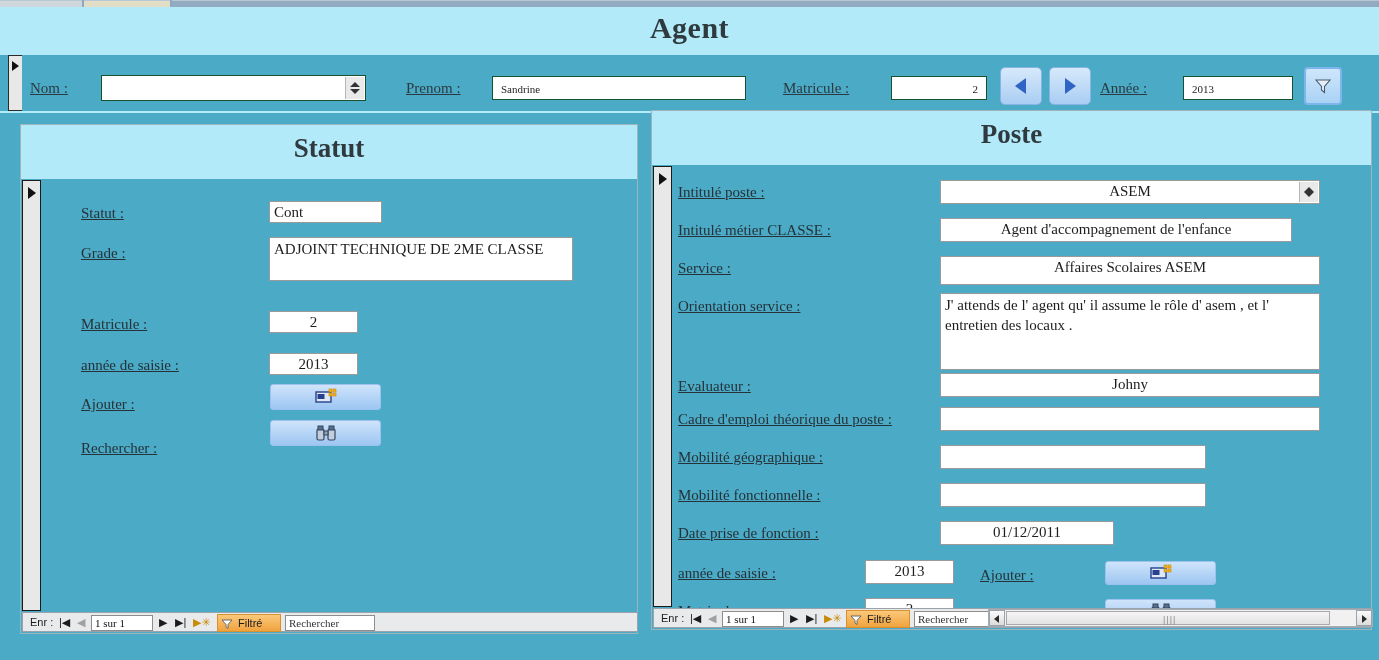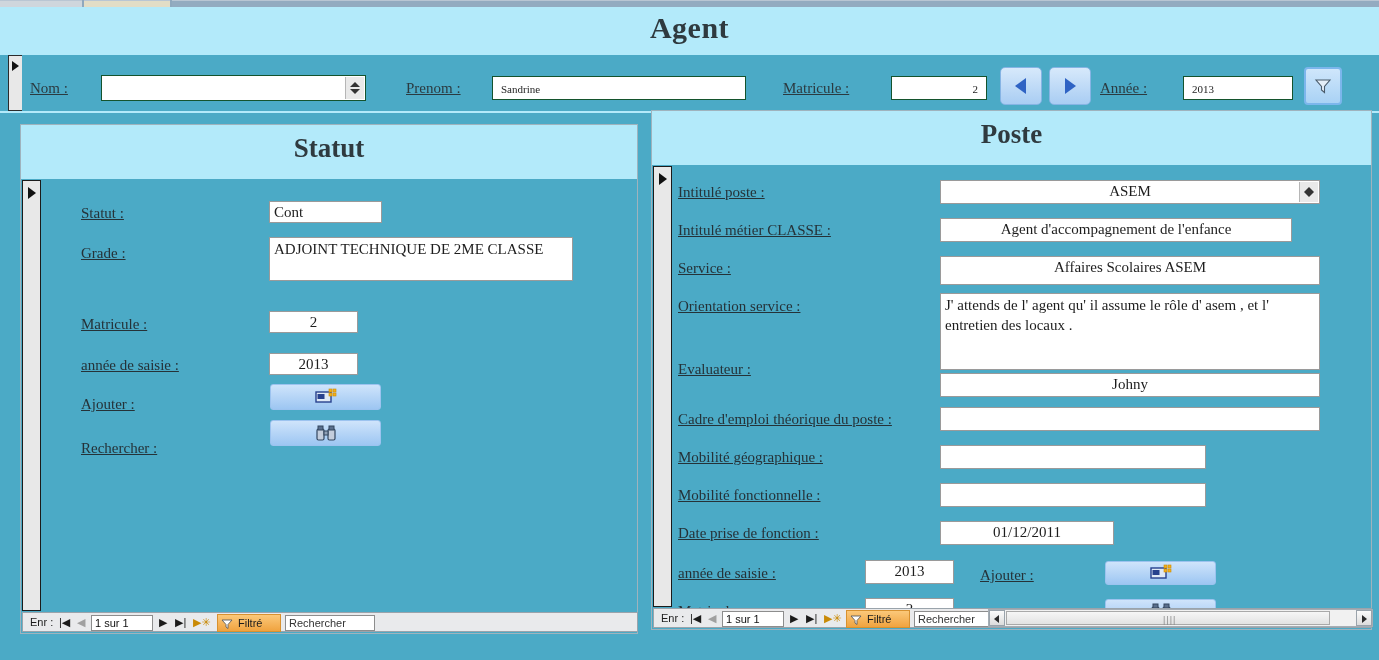--- a/index.html
+++ b/index.html
@@ -108,21 +108,21 @@
   .statusbar{
     position:absolute;height:20px;background:#e9eaec;
     border:1px solid #9aa3ab;box-sizing:border-box;
     font-family:"Liberation Sans", sans-serif;font-size:11px;color:#1c1c1c;
   }
   .sb-txt{position:absolute;top:3px;white-space:nowrap;}
   .sb-btn{position:absolute;top:2px;width:14px;height:15px;}
   .sb-box{
     position:absolute;top:2px;height:16px;background:#fff;border:1px solid #8d8d8d;
     box-sizing:border-box;font-size:11px;padding:1px 3px;color:#101010;
-    font-family:Liberation Sans, sans-serif;line-height:13px;
+    font-family:Liberation Serif, serif;line-height:13px;
   }
   .filtered{
     position:absolute;top:1px;height:18px;
     background:linear-gradient(#fbc87a,#f0a33f);border:1px solid #d8912f;box-sizing:border-box;
     font-size:11px;color:#1c1c1c;padding:2px 4px 0 20px;font-family:"Liberation Sans",sans-serif;
   }
   .filtered .fic{position:absolute;left:3px;top:3px;}
   .hscroll{
     position:absolute;height:18px;background:#f1f1f1;border:1px solid #a5adb4;box-sizing:border-box;
   }
@@ -267,21 +267,21 @@
 
     <div class="f-label" style="left:26px;top:111px;">Intitulé métier CLASSE :</div>
     <div class="f-box c" style="left:288px;top:107px;width:352px;height:24px;">Agent d'accompagnement de l'enfance</div>
 
     <div class="f-label" style="left:26px;top:149px;">Service :</div>
     <div class="f-box c" style="left:288px;top:145px;width:380px;height:29px;">Affaires Scolaires ASEM</div>
 
     <div class="f-label" style="left:26px;top:187px;">Orientation service :</div>
     <div class="f-box l" style="left:288px;top:182px;width:380px;height:77px;line-height:20px;">J' attends de l' agent qu' il assume le rôle d' asem , et l' entretien des locaux .</div>
 
-    <div class="f-label" style="left:26px;top:250px;text-decoration:underline;">Evaluateur :</div>
+    <div class="f-label" style="left:26px;top:267px;text-decoration:underline;">Evaluateur :</div>
     <div class="f-box c" style="left:288px;top:262px;width:380px;height:24px;">Johny</div>
 
     <div class="f-label" style="left:26px;top:300px;">Cadre d'emploi théorique du poste :</div>
     <div class="f-box c" style="left:288px;top:296px;width:380px;height:24px;"></div>
 
     <div class="f-label" style="left:26px;top:338px;">Mobilité géographique :</div>
     <div class="f-box c" style="left:288px;top:334px;width:266px;height:24px;"></div>
 
     <div class="f-label" style="left:26px;top:376px;">Mobilité fonctionnelle :</div>
     <div class="f-box c" style="left:288px;top:372px;width:266px;height:24px;"></div>

